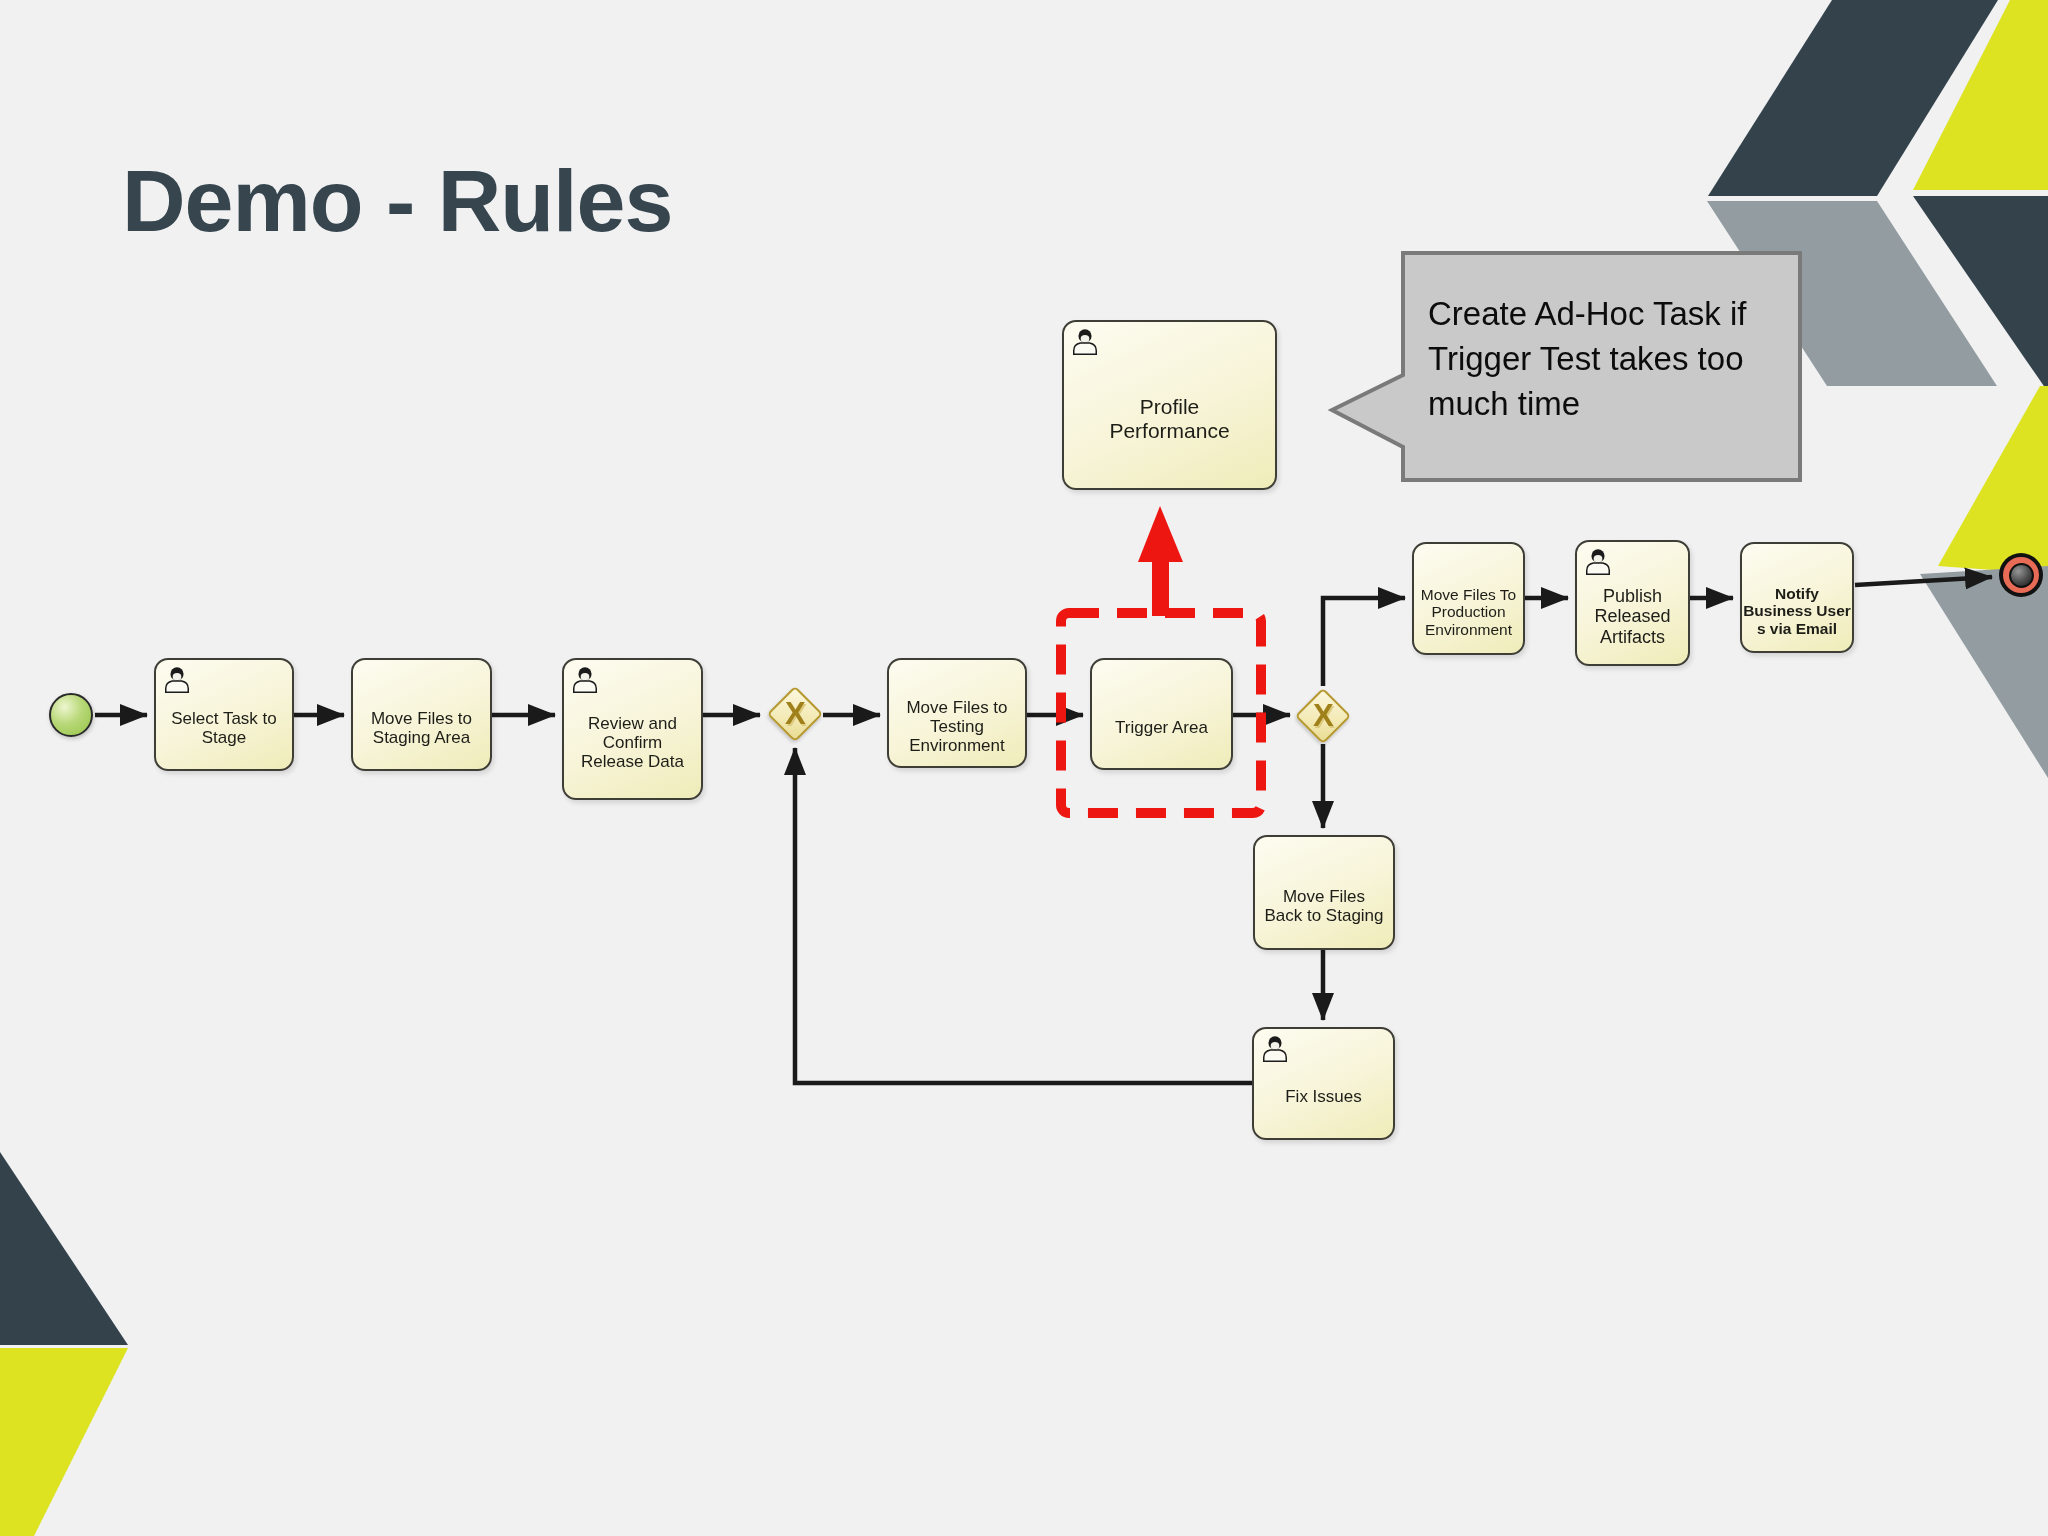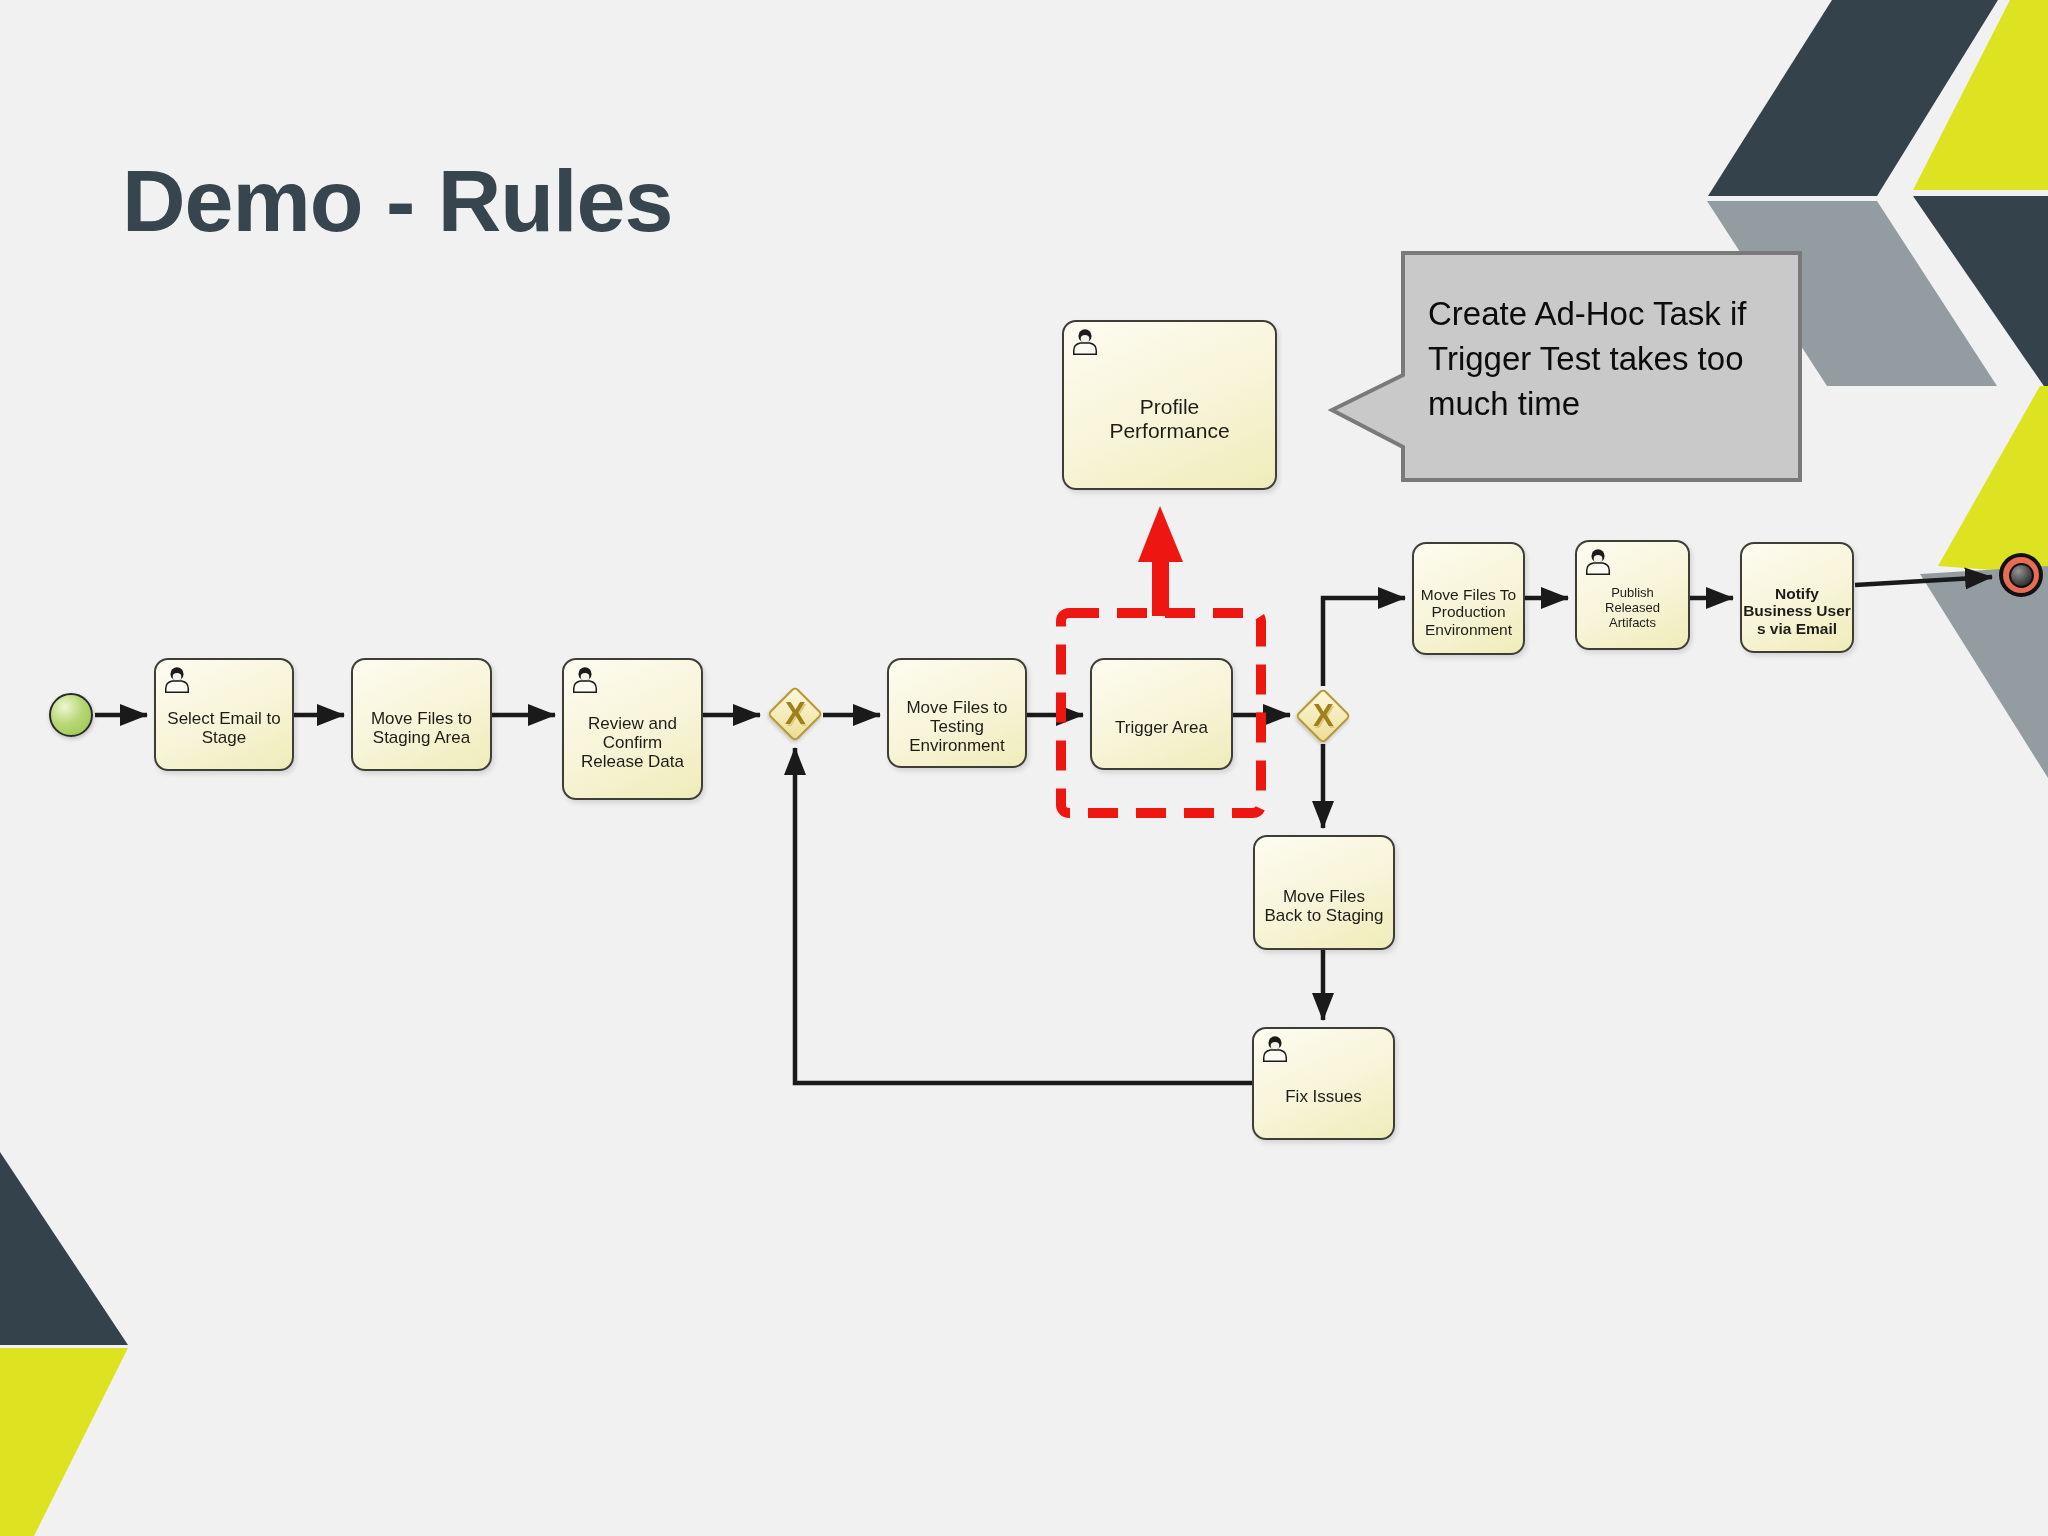--- a/index.html
+++ b/index.html
@@ -112,21 +112,21 @@
       <div class="end-core"></div>
     </div>
   </div>
   <div id="nodes">
       <div class="task" style="left: 154px; top: 658px; width: 140px; height: 113px; font-size: 17px;">
         <span class="user-icon"><svg viewBox="0 0 32 32" width="30" height="30">
             <circle cx="16" cy="9.5" r="7" fill="#1b1b1b"></circle>
             <ellipse cx="16" cy="12.5" rx="4.6" ry="4" fill="#f2f2ea"></ellipse>
             <path d="M4 29 L4 25 Q4 18.5 11 17 L21 17 Q28 18.5 28 25 L28 29 Z" fill="#fbfbf3" stroke="#1b1b1b" stroke-width="1.6"></path>
           </svg></span>
-        <span class="task-label">Select Email to
+        <span class="task-label">Select Task to
 Stage</span>
       </div>
       <div class="task" style="left: 351px; top: 658px; width: 141px; height: 113px; font-size: 17px;">
         <span class="task-label">Move Files to
 Staging Area</span>
       </div>
       <div class="task" style="left: 562px; top: 658px; width: 141px; height: 142px; font-size: 17px;">
         <span class="user-icon"><svg viewBox="0 0 32 32" width="30" height="30">
             <circle cx="16" cy="9.5" r="7" fill="#1b1b1b"></circle>
             <ellipse cx="16" cy="12.5" rx="4.6" ry="4" fill="#f2f2ea"></ellipse>
@@ -151,21 +151,21 @@
             <path d="M4 29 L4 25 Q4 18.5 11 17 L21 17 Q28 18.5 28 25 L28 29 Z" fill="#fbfbf3" stroke="#1b1b1b" stroke-width="1.6"></path>
           </svg></span>
         <span class="task-label">Profile
 Performance</span>
       </div>
       <div class="task" style="left: 1412px; top: 542px; width: 113px; height: 113px; font-size: 15.5px;">
         <span class="task-label">Move Files To
 Production
 Environment</span>
       </div>
-      <div class="task" style="left: 1575px; top: 540px; width: 115px; height: 110px; font-size: 13px;">
+      <div class="task" style="left: 1575px; top: 540px; width: 115px; height: 126px; font-size: 18px;">
         <span class="user-icon"><svg viewBox="0 0 32 32" width="30" height="30">
             <circle cx="16" cy="9.5" r="7" fill="#1b1b1b"></circle>
             <ellipse cx="16" cy="12.5" rx="4.6" ry="4" fill="#f2f2ea"></ellipse>
             <path d="M4 29 L4 25 Q4 18.5 11 17 L21 17 Q28 18.5 28 25 L28 29 Z" fill="#fbfbf3" stroke="#1b1b1b" stroke-width="1.6"></path>
           </svg></span>
         <span class="task-label">Publish
 Released
 Artifacts</span>
       </div>
       <div class="task" style="left: 1740px; top: 542px; width: 114px; height: 111px; font-size: 15.5px; font-weight: bold;">

